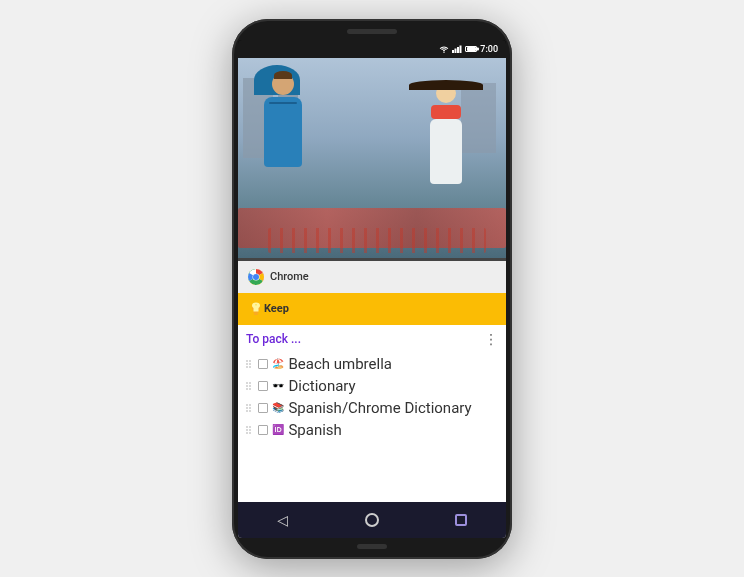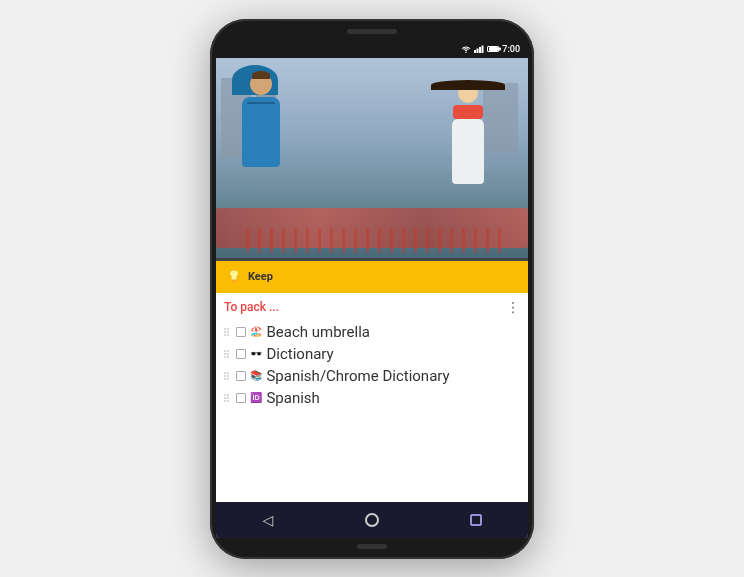--- a/index.html
+++ b/index.html
@@ -7,21 +7,21 @@
       background: #f0f0f0;
       display: flex;
       justify-content: center;
       align-items: center;
       width: 744px;
       height: 577px;
       font-family: 'Roboto', Arial, sans-serif;
     }
 
     .phone-outer {
-      width: 324px;
+      width: 280px;
       height: 540px;
       background: #1a1a1a;
       border-radius: 36px;
       position: relative;
       box-shadow: 0 8px 40px rgba(0,0,0,0.35), inset 0 0 0 2px #333;
       display: flex;
       flex-direction: column;
       align-items: center;
       padding: 10px 6px 10px 6px;
     }
@@ -241,21 +241,20 @@
       color: #333;
       font-weight: 500;
     }
 
     .card-keep-header {
       background: #fbbc04;
       height: 32px;
       display: flex;
       align-items: center;
       padding: 0 10px;
-      gap: 6px;
     }
 
     .keep-bulb {
       width: 16px;
       height: 16px;
       flex-shrink: 0;
     }
 
     .card-keep-label {
       font-size: 11px;
@@ -272,21 +271,21 @@
     .keep-note-title-row {
       display: flex;
       justify-content: space-between;
       align-items: center;
       margin-bottom: 6px;
     }
 
     .keep-note-title {
       font-size: 12px;
       font-weight: 500;
-      color: #ef4444;
+      color: #6d28d9;
     }
 
     .keep-more-icon {
       font-size: 14px;
       color: #666;
       cursor: pointer;
     }
 
     .keep-list-item {
       display: flex;
@@ -455,20 +454,33 @@
             <div class="person-right-body"></div>
           </div>
         </div>
       </div>
     </div>
 
     <div class="video-overlay-bar"></div>
 
     <div class="recents-overlay">
 
+      <div class="card-chrome-header">
+
+        <svg class="chrome-logo" width="16" height="16" viewBox="0 0 16 16">
+          <circle cx="8" cy="8" r="8" fill="white"></circle>
+          <path d="M8 8 L8 0 A8 8 0 0 1 14.9 4 Z" fill="#ea4335"></path>
+          <path d="M8 8 L14.9 4 A8 8 0 0 1 14.9 12 Z" fill="#fbbc05"></path>
+          <path d="M8 8 L14.9 12 A8 8 0 0 1 1.1 12 Z" fill="#34a853"></path>
+          <path d="M8 8 L1.1 12 A8 8 0 0 1 1.1 4 Z" fill="#4285f4"></path>
+          <circle cx="8" cy="8" r="3.5" fill="white"></circle>
+          <circle cx="8" cy="8" r="3" fill="#4285f4"></circle>
+        </svg>
+        <span class="card-chrome-label">Chrome</span>
+      </div>
 
       <div class="card-keep-header">
 
         <svg class="keep-bulb" width="16" height="16" viewBox="0 0 16 16">
           <ellipse cx="8" cy="6.5" rx="4" ry="4.5" fill="#f9a825"></ellipse>
           <rect x="5.5" y="10.5" width="5" height="2" rx="1" fill="#f9a825"></rect>
           <rect x="6" y="12.5" width="4" height="1.5" rx="0.75" fill="#f9a825"></rect>
           <path d="M5.5 7 Q4 6 4 4.5 Q4 1.5 8 1.5 Q12 1.5 12 4.5 Q12 6 10.5 7 L10.5 10.5 L5.5 10.5 Z" fill="#fff59d"></path>
           <line x1="8" y1="3" x2="8" y2="4.5" stroke="#fdd835" stroke-width="1"></line>
         </svg>

